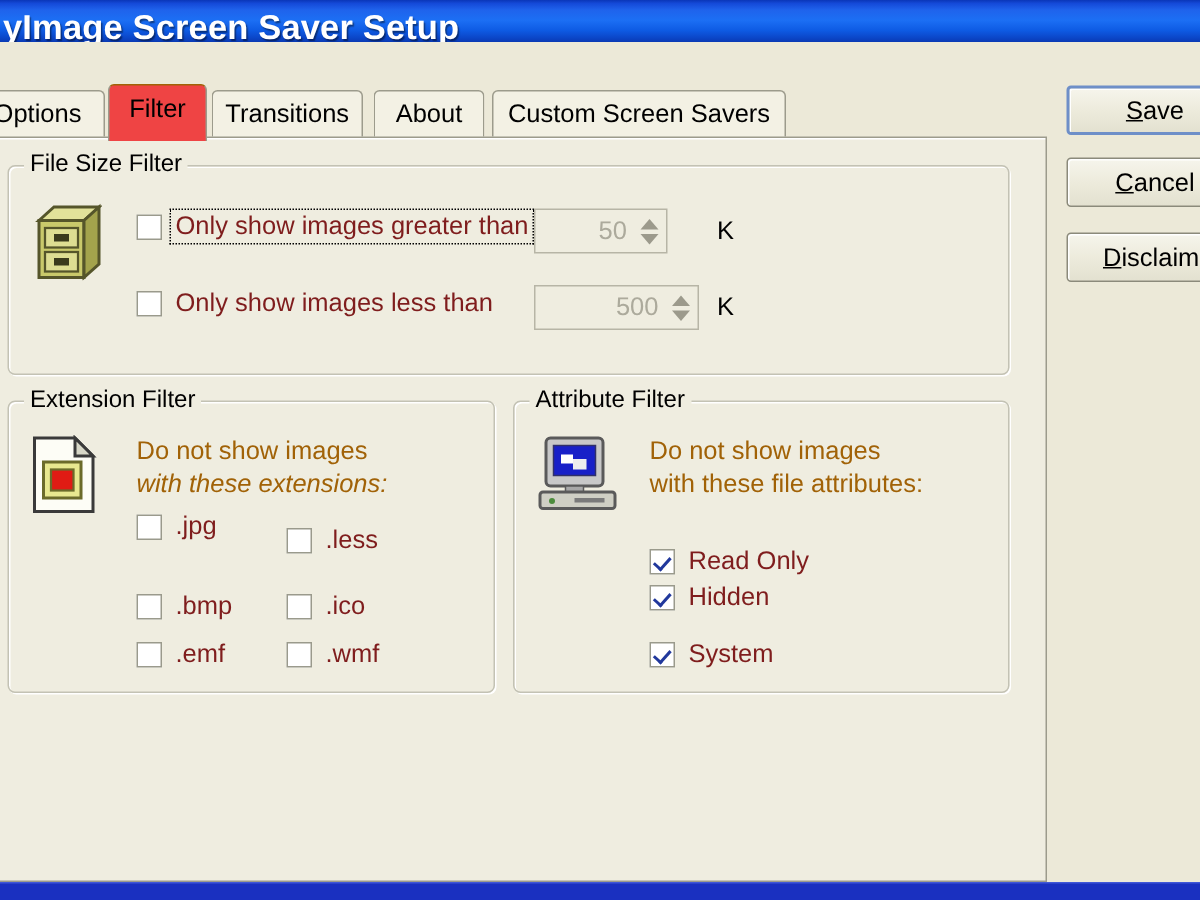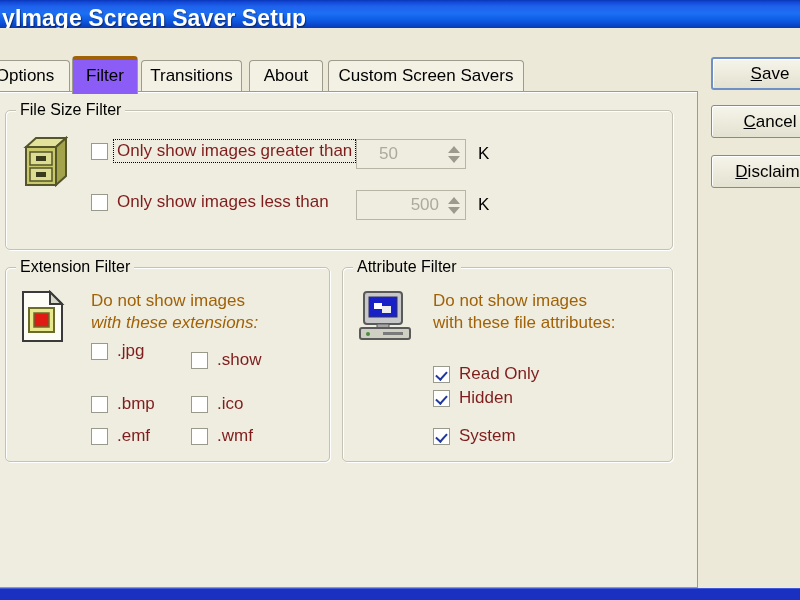--- a/index.html
+++ b/index.html
@@ -56,23 +56,23 @@
     font-size: 17px;
     color: #000;
     line-height: 30px;
     text-align: center;
     white-space: nowrap;
     overflow: hidden;
   }
   .tab.selected {
     top: 12px;
     height: 38px;
-    background: #8b5cf6;
+    background: #ef4444;
     border: 1px solid #9C9B8C;
-    border-top: 4px solid #a16207;
+    border-top: 1px solid #a16207;
     border-bottom: none;
     line-height: 32px;
     z-index: 6;
   }
 
   
   #tabpanel {
     position: absolute;
     left: -6px; top: 91px;
     width: 704px; height: 497px;
@@ -247,21 +247,21 @@
           <rect x="14" y="21" width="10" height="5" fill="#3A3A1C"></rect>
           <rect x="8" y="33" width="22" height="13" fill="#DDDD92" stroke="#55552A" stroke-width="1.5"></rect>
           <rect x="14" y="37" width="10" height="5" fill="#3A3A1C"></rect>
         </svg>
       </div>
 
       <div class="cb-row" style="left:85px; top:30px;">
         <span class="checkbox"></span>
         <span class="cb-label focused">Only show images greater than</span>
       </div>
-      <div class="spin" style="left:350px; top:28px; width:110px;gap:41px;">
+      <div class="spin" style="left:350px; top:28px; width:89px;">
         <span class="spin-value">50</span>
         <span class="spin-btns">
           <span class="spin-arrow up"></span>
           <span class="spin-arrow down"></span>
         </span>
       </div>
       <div class="unit" style="left:472px; top:33px;">K</div>
 
       <div class="cb-row" style="left:85px; top:82px;">
         <span class="checkbox"></span>
@@ -291,21 +291,21 @@
 
       <div class="static-text" style="left:85px; top:22px;">Do not show images</div>
       <div class="static-text" style="left:85px; top:44px;font-style:italic;">with these extensions:</div>
 
       <div class="cb-row" style="left:85px; top:74px;align-items:center;">
         <span class="checkbox"></span>
         <span class="cb-label">.jpg</span>
       </div>
       <div class="cb-row" style="left:185px; top:83px;">
         <span class="checkbox"></span>
-        <span class="cb-label">.show</span>
+        <span class="cb-label">.less</span>
       </div>
 
       <div class="cb-row" style="left:85px; top:127px;">
         <span class="checkbox"></span>
         <span class="cb-label">.bmp</span>
       </div>
       <div class="cb-row" style="left:185px; top:127px;">
         <span class="checkbox"></span>
         <span class="cb-label">.ico</span>
       </div>

